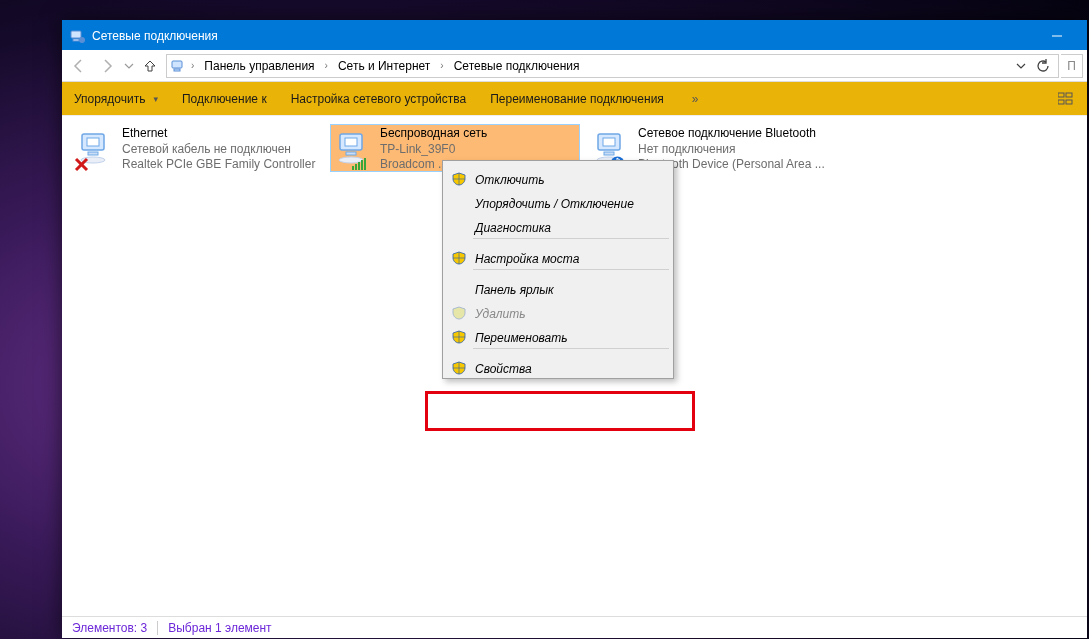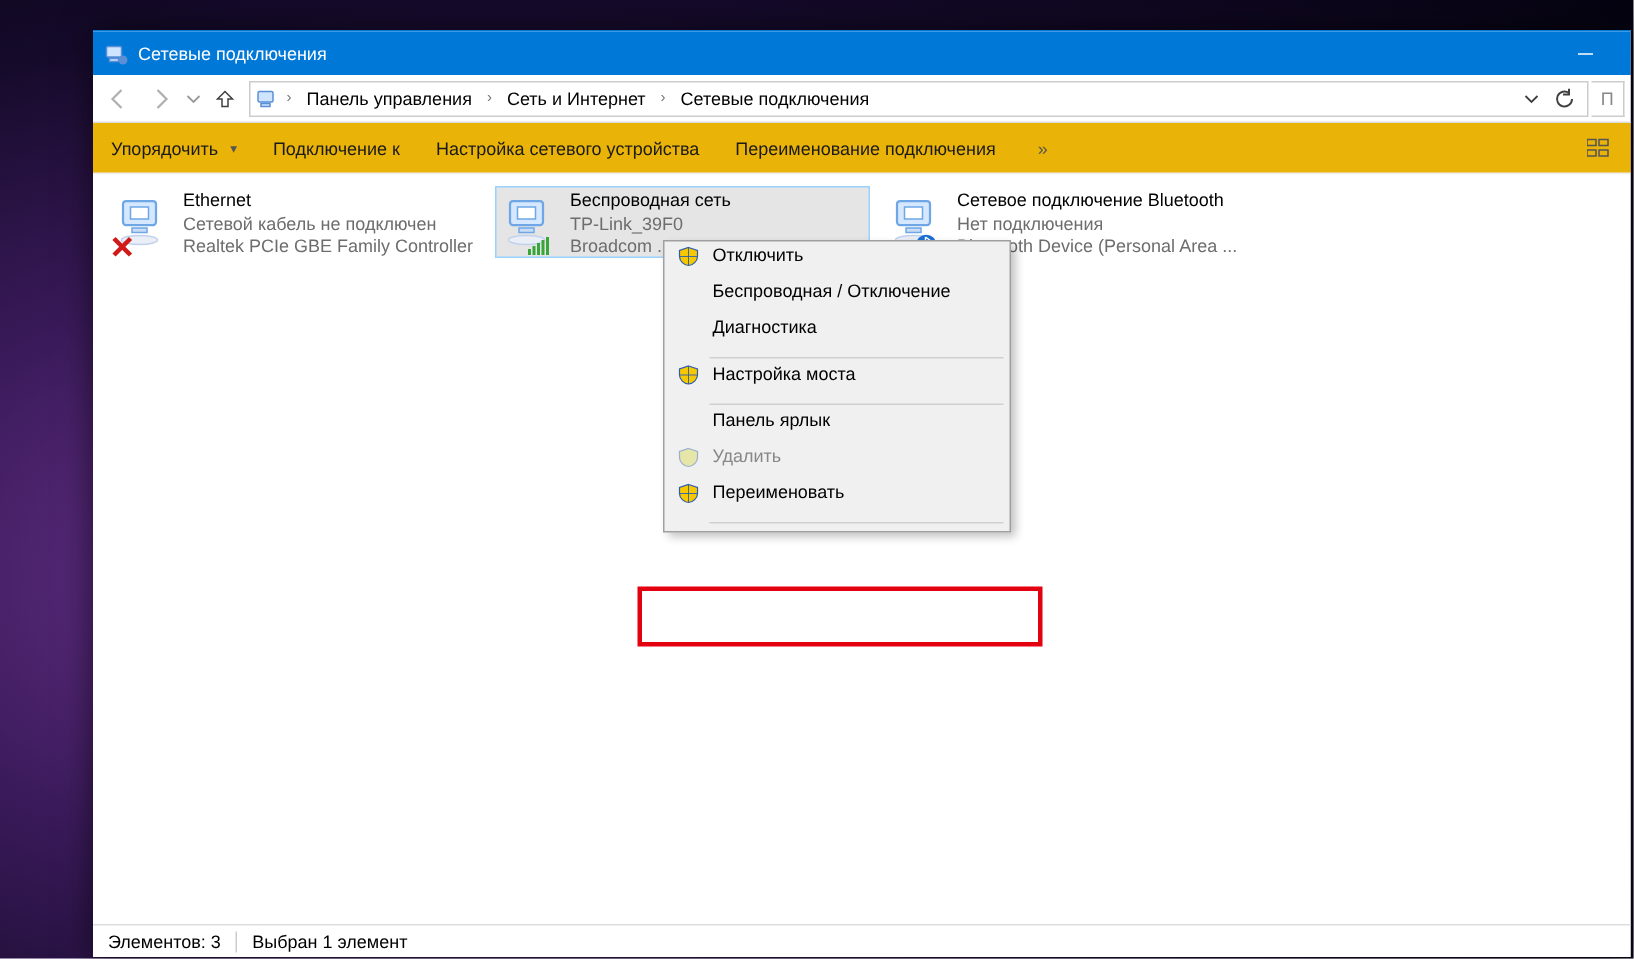--- a/index.html
+++ b/index.html
@@ -26,36 +26,36 @@
   .toolbar { height:34px; background:#eab308; border-bottom:1px solid #eee; display:flex; align-items:center; padding:0 10px; gap:20px; }
   .tb-item { color:#1a1a1a; display:flex; align-items:center; gap:4px; height:100%; padding:0 2px;}
   .tb-dd::after { content:"▾"; font-size:9px; color:#555; margin-left:4px;}
   .tb-spacer{flex:1;}
   .tb-chev { color:#555; font-size:12px; padding:0 6px;}
   .tb-view { display:flex; align-items:center; gap:4px;}
   .tb-view-btn{ width:22px;height:22px;display:flex;align-items:center;justify-content:center;}
   
   .content { flex:1; position:relative; background:#fff; padding:8px 10px; display:flex; align-items:flex-start; gap:8px; flex-wrap:wrap; }
   .conn-item { width:250px; height:48px; display:flex; align-items:flex-start; padding:2px 4px; gap:6px; }
-  .conn-item.selected { background:#e5e5e5; border:1px solid #99d1ff; padding:1px 3px;}
+  .conn-item.selected { background:#fdba74; border:1px solid #99d1ff; padding:1px 3px;}
   .conn-icon-wrap { width:40px; height:44px; position:relative; display:flex; align-items:center; justify-content:center;}
   .conn-text { flex:1; display:flex; flex-direction:column; line-height:1.3; overflow:hidden;}
   .conn-name { color:#000; white-space:nowrap; text-overflow:ellipsis; overflow:hidden;}
   .conn-sub1,.conn-sub2 { color:#6d6d6d; white-space:nowrap; text-overflow:ellipsis; overflow:hidden;}
   
   .ctx-menu { position:absolute; left:380px; top:44px; width:232px; background:#f0f0f0; border:1px solid #a0a0a0; box-shadow:3px 3px 6px rgba(0,0,0,.25); padding:2px; }
-  .ctx-item { height:24px; display:flex; align-items:flex-start; padding:0 10px 0 30px; position:relative; color:#000;}
+  .ctx-item { height:24px; display:flex; align-items:flex-end; padding:0 10px 0 30px; position:relative; color:#000;font-style:italic;}
   .ctx-item.disabled { color:#888;}
   .ctx-item.bold { font-weight:700;}
   .ctx-sep { height:1px; background:#d0d0d0; margin:3px 2px 3px 28px;}
   .ctx-shield { position:absolute; left:6px; width:16px; height:16px; display:flex; align-items:center; justify-content:center;}
   
   .highlight-box { position:absolute; border:3px solid #e3000f; pointer-events:none;}
   
-  .status-bar { height:22px; border-top:1px solid #ddd; background:#fff; display:flex; align-items:center; padding:0 10px; gap:10px; color:#000000;}
+  .status-bar { height:22px; border-top:1px solid #ddd; background:#fff; display:flex; align-items:center; padding:0 10px; gap:10px; color:#6d28d9;}
   .status-sep{ width:1px; height:14px; background:#ccc;}
   
   svg { display:block; }
   .overlay-badge { position:absolute; bottom:-2px; left:-2px; }
   .sig-badge { position:absolute; bottom:0px; left:18px; }
 </style>
 </head>
 <body>
 
 <div class="window">
@@ -224,21 +224,21 @@
       <div class="ctx-item">
         <span class="ctx-shield">
             <svg width="14" height="14">
               <path d="M7 1 L13 3 L13 7 C13 10 10 13 7 13 C4 13 1 10 1 7 L1 3 Z" fill="#f7c800" stroke="#2a5db0" stroke-width="0.8"></path>
               <path d="M7 1 L7 13 M1 7 L13 7" stroke="#2a5db0" stroke-width="0.6"></path>
             </svg>
           </span>
         <span>Отключить</span>
       </div>
       <div class="ctx-item">
-        <span>Беспроводная / Отключение</span>
+        <span>Упорядочить / Отключение</span>
       </div>
       <div class="ctx-item">
         <span>Диагностика</span>
       </div>
       <div class="ctx-sep"></div>
       <div class="ctx-item">
         <span class="ctx-shield">
             <svg width="14" height="14">
               <path d="M7 1 L13 3 L13 7 C13 10 10 13 7 13 C4 13 1 10 1 7 L1 3 Z" fill="#f7c800" stroke="#2a5db0" stroke-width="0.8"></path>
               <path d="M7 1 L7 13 M1 7 L13 7" stroke="#2a5db0" stroke-width="0.6"></path>
@@ -261,20 +261,29 @@
       <div class="ctx-item">
         <span class="ctx-shield">
             <svg width="14" height="14">
               <path d="M7 1 L13 3 L13 7 C13 10 10 13 7 13 C4 13 1 10 1 7 L1 3 Z" fill="#f7c800" stroke="#2a5db0" stroke-width="0.8"></path>
               <path d="M7 1 L7 13 M1 7 L13 7" stroke="#2a5db0" stroke-width="0.6"></path>
             </svg>
           </span>
         <span>Переименовать</span>
       </div>
       <div class="ctx-sep"></div>
+      <div class="ctx-item">
+        <span class="ctx-shield">
+            <svg width="14" height="14">
+              <path d="M7 1 L13 3 L13 7 C13 10 10 13 7 13 C4 13 1 10 1 7 L1 3 Z" fill="#f7c800" stroke="#2a5db0" stroke-width="0.8"></path>
+              <path d="M7 1 L7 13 M1 7 L13 7" stroke="#2a5db0" stroke-width="0.6"></path>
+            </svg>
+          </span>
+        <span>Свойства</span>
+      </div>
     </div>
 
     <div class="highlight-box" style="left:363px; top:275px; width:270px; height:40px;"></div>
 
   </div>
 
   <div class="status-bar">
     <span>Элементов: 3</span>
     <span class="status-sep"></span>
     <span>Выбран 1 элемент</span>

